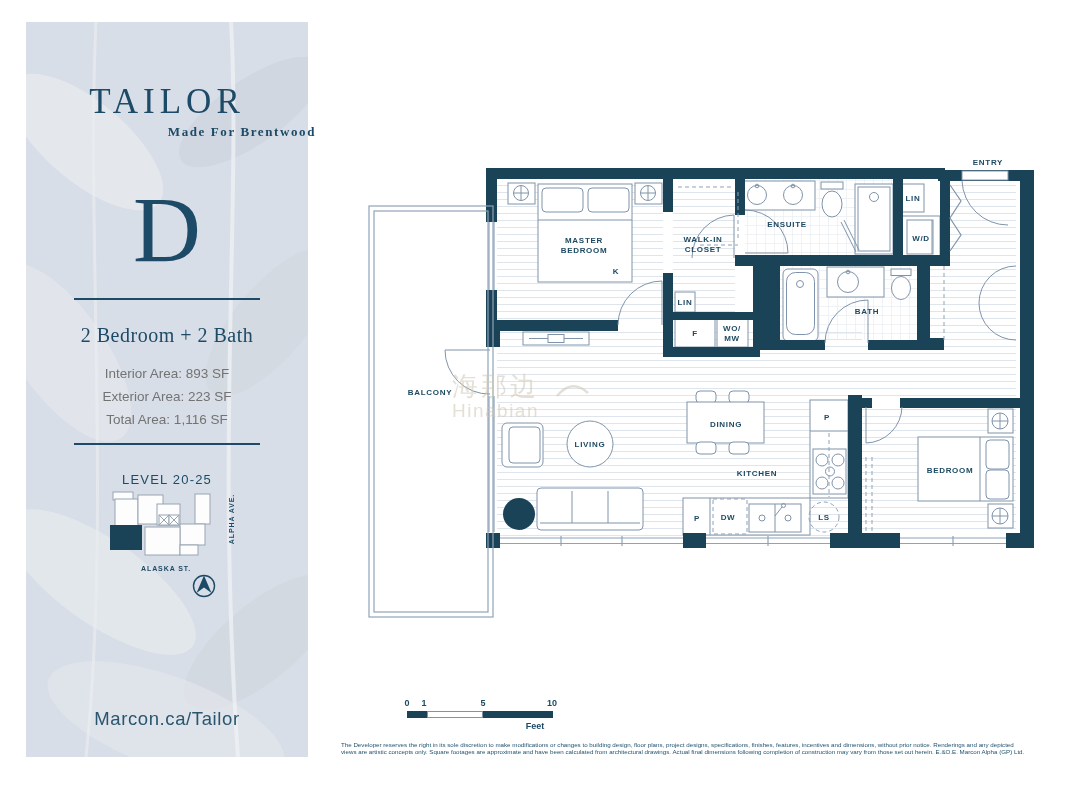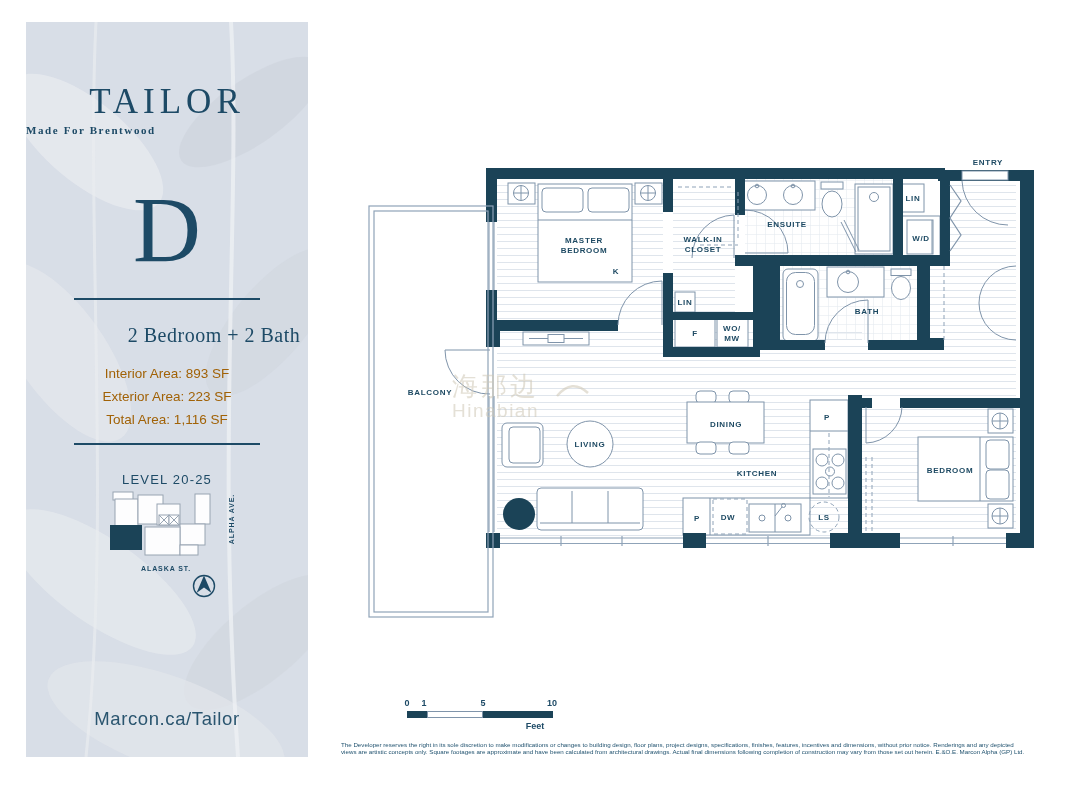--- a/index.html
+++ b/index.html
@@ -3,30 +3,30 @@
 <meta charset="utf-8">
 <style>
   html,body{margin:0;padding:0;background:#fff;}
   .page{position:relative;width:1080px;height:795px;background:#ffffff;overflow:hidden;
         font-family:"Liberation Sans",sans-serif;color:#1d4a66;}
   
   .sidebar{position:absolute;left:26px;top:22px;width:282px;height:735px;background:#d8dee7;}
   .leafbg{position:absolute;left:0;top:0;}
   .logo{position:absolute;top:60px;left:0;width:100%;text-align:center;
         font-family:"Liberation Serif",serif;font-size:35px;letter-spacing:5px;color:#1d4a66;}
-  .tagline{position:absolute;top:102px;left:0;width:100%;text-align:left;
-        font-family:"Liberation Serif",serif;font-size:11px;font-weight:700;letter-spacing:1.6px;}
+  .tagline{position:absolute;top:102px;left:8px;width:100%;text-align:right;
+        font-family:"Liberation Serif",serif;font-size:13px;font-weight:700;letter-spacing:1.6px;}
   .plan-letter{position:absolute;top:160px;left:0;width:100%;text-align:center;
         font-family:"Liberation Serif",serif;font-size:94px;line-height:1;color:#1d4a66;}
   .rule{position:absolute;left:48px;width:186px;height:2px;background:#1d4a66;}
   .rule1{top:276px}.rule2{top:421px}
   .plan-type{position:absolute;top:302px;left:0;width:100%;text-align:center;
-        font-family:"Liberation Serif",serif;font-size:20px;letter-spacing:.5px;padding-left:47px;}
+        font-family:"Liberation Serif",serif;font-size:20px;letter-spacing:.5px;}
   .areas{position:absolute;top:340px;left:0;width:100%;text-align:center;
-        font-size:13.5px;line-height:23px;font-weight:500;color:#a16207;}
+        font-size:13.5px;line-height:23px;font-weight:500;color:#737373;}
   .level{position:absolute;top:450px;left:0;width:100%;text-align:center;
         font-size:13px;font-weight:400;letter-spacing:1.2px;}
   .keyplan{position:absolute;left:74px;top:460px;}
   .alpha{position:absolute;left:205px;top:497px;transform:translate(-50%,-50%) rotate(-90deg);
         font-size:7px;font-weight:700;letter-spacing:.9px;white-space:nowrap;}
   .alaska{position:absolute;left:140px;top:546px;transform:translate(-50%,-50%);
         font-size:7px;font-weight:700;letter-spacing:.9px;white-space:nowrap;}
   .compass{position:absolute;left:164px;top:549px;}
   .website{position:absolute;top:686px;left:0;width:100%;text-align:center;
         font-size:18.5px;letter-spacing:.6px;color:#2a556f;}

